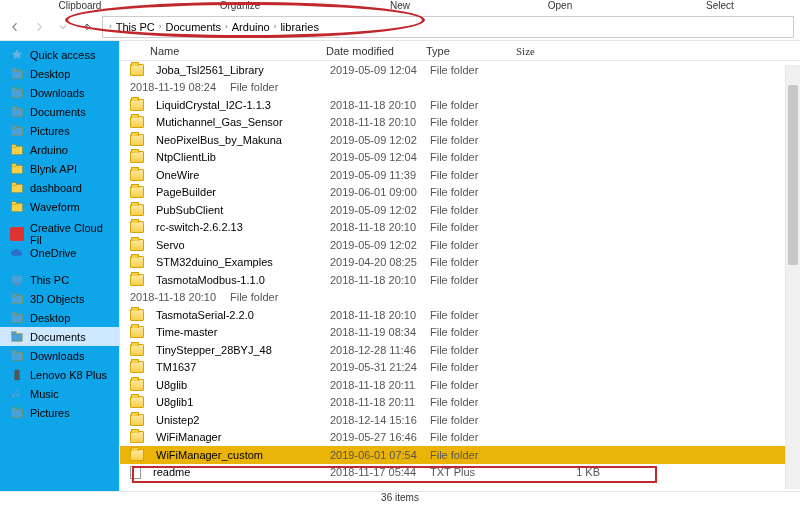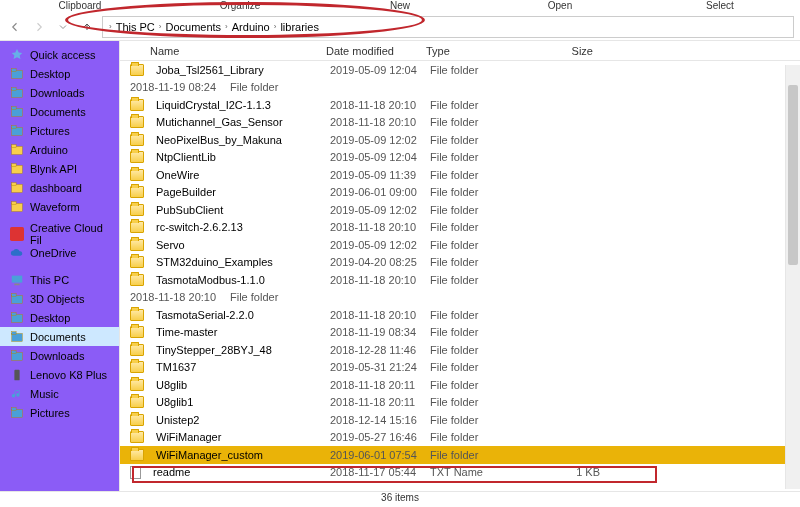--- a/index.html
+++ b/index.html
@@ -6,32 +6,32 @@
 body { background:#fff; width:800px; height:507px; overflow:hidden; font-size:11px; color:#000; position:relative; }
 .ribbon-tabs { display:flex; height:13px; font-size:10px; color:#333; }
 .ribbon-tabs > div { flex:1; text-align:center; }
 .nav-row { display:flex; align-items:center; height:28px; padding:2px 6px; gap:6px; border-bottom:1px solid #e6e6e6; }
 .nav-btn { width:18px; height:18px; display:flex; align-items:center; justify-content:center; color:#888; cursor:pointer; }
 .nav-btn svg { width:12px; height:12px; }
 .breadcrumb { display:flex; align-items:center; flex:1; height:22px; border:1px solid #ccc; padding:0 6px; background:#fff; gap:4px; font-size:11px; }
 .crumb { display:flex; align-items:center; gap:4px; white-space:nowrap; }
 .crumb .chev { color:#666; font-size:8px; }
 .main { display:flex; height:calc(100% - 13px - 28px - 16px); }
-.sidebar { width:120px; border-right:1px solid #e6e6e6; overflow:hidden; background:#8b5cf6; padding-top:4px; }
+.sidebar { width:120px; border-right:1px solid #e6e6e6; overflow:hidden; background:#0ea5e9; padding-top:4px; }
 .side-item { display:flex; align-items:center; gap:6px; padding:2px 6px 2px 10px; height:19px; font-size:11px; cursor:pointer; }
 .side-item.sel { background:#cde8ff; }
 .side-item .icn { width:14px; height:14px; display:flex; align-items:center; justify-content:center; }
 .side-sep { height:8px; }
 .content { flex:1; display:flex; flex-direction:column; }
 .headers { display:flex; height:20px; align-items:center; border-bottom:1px solid #e6e6e6; font-size:11px; color:#333; }
 .headers > div { padding:0 6px; border-right:1px solid transparent; }
 .col-name { width:200px; padding-left:30px !important; }
 .col-date { width:100px; }
 .col-type { width:90px; }
-.col-size { width:90px; text-align:right; }
+.col-size { width:90px; text-align:left;font-family:Liberation Serif, serif; }
 .rows { flex:1; overflow:auto; }
 .row { display:flex; height:17.5px; align-items:center; font-size:11px; padding-left:10px; }
 .row.sel { background:#eab308; }
 .row .nm { width:200px; display:flex; align-items:center; gap:12px; padding-left:0; }
 .row .dt { width:100px; color:#555; }
 .row .tp { width:90px; color:#555; }
 .row .sz { width:90px; text-align:right; color:#555; padding-right:10px; }
 .folder-ico { width:14px; height:12px; background:linear-gradient(#ffe9a6,#f8cf4b); border:1px solid #d9a400; border-radius:1px; position:relative; }
 .folder-ico:before { content:""; position:absolute; top:-3px; left:0; width:6px; height:3px; background:#f8cf4b; border:1px solid #d9a400; border-bottom:none; border-radius:1px 1px 0 0; }
 .file-ico { width:11px; height:13px; background:#fff; border:1px solid #999; position:relative; }
@@ -472,21 +472,21 @@
           <span class="dt">2019-06-01 07:54</span>
           <span class="tp">File folder</span>
           <span class="sz"></span>
         </div>
         <div class="row">
           <span class="nm">
             <span class="file-ico"></span>
             <span>readme</span>
           </span>
           <span class="dt">2018-11-17 05:44</span>
-          <span class="tp">TXT Name</span>
+          <span class="tp">TXT Plus</span>
           <span class="sz">1 KB</span>
         </div>
       </div>
   </div>
 </div>
 
 <div class="scrollbar-v">
     <div class="thumb"></div>
   </div>
 

